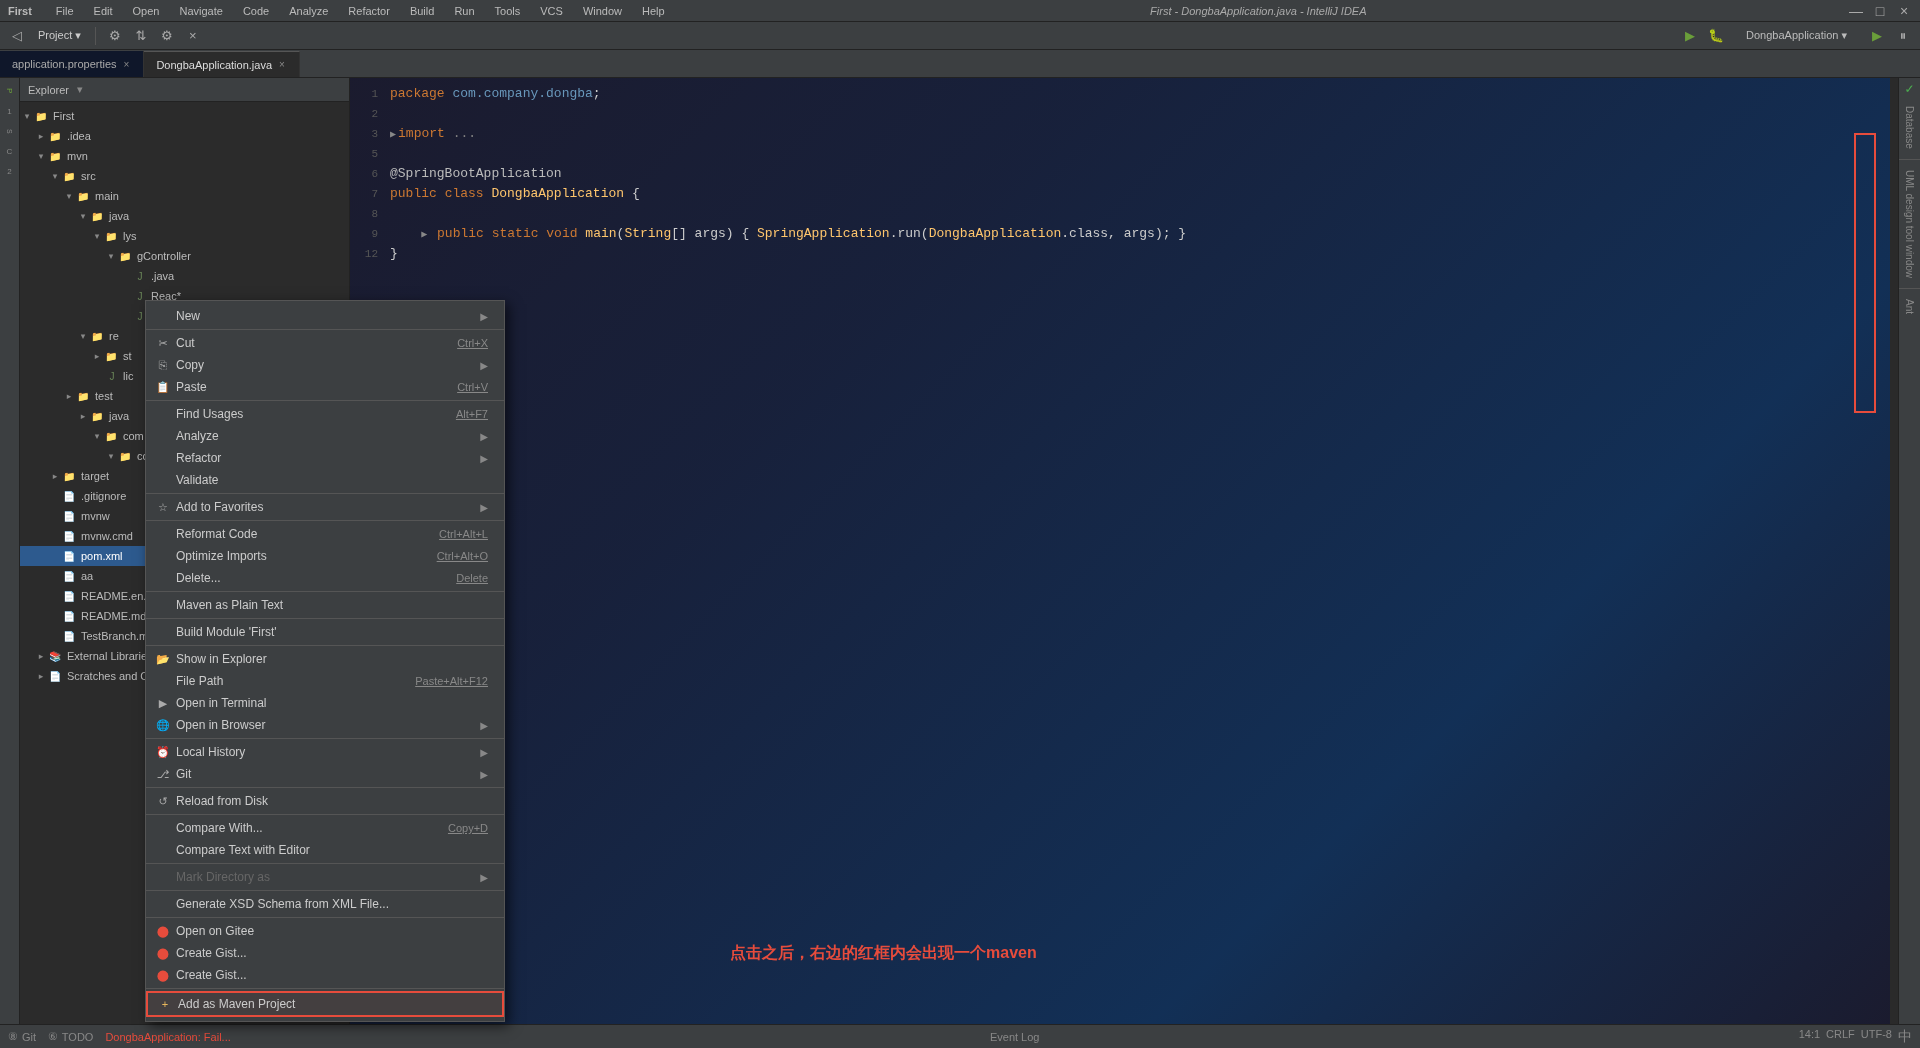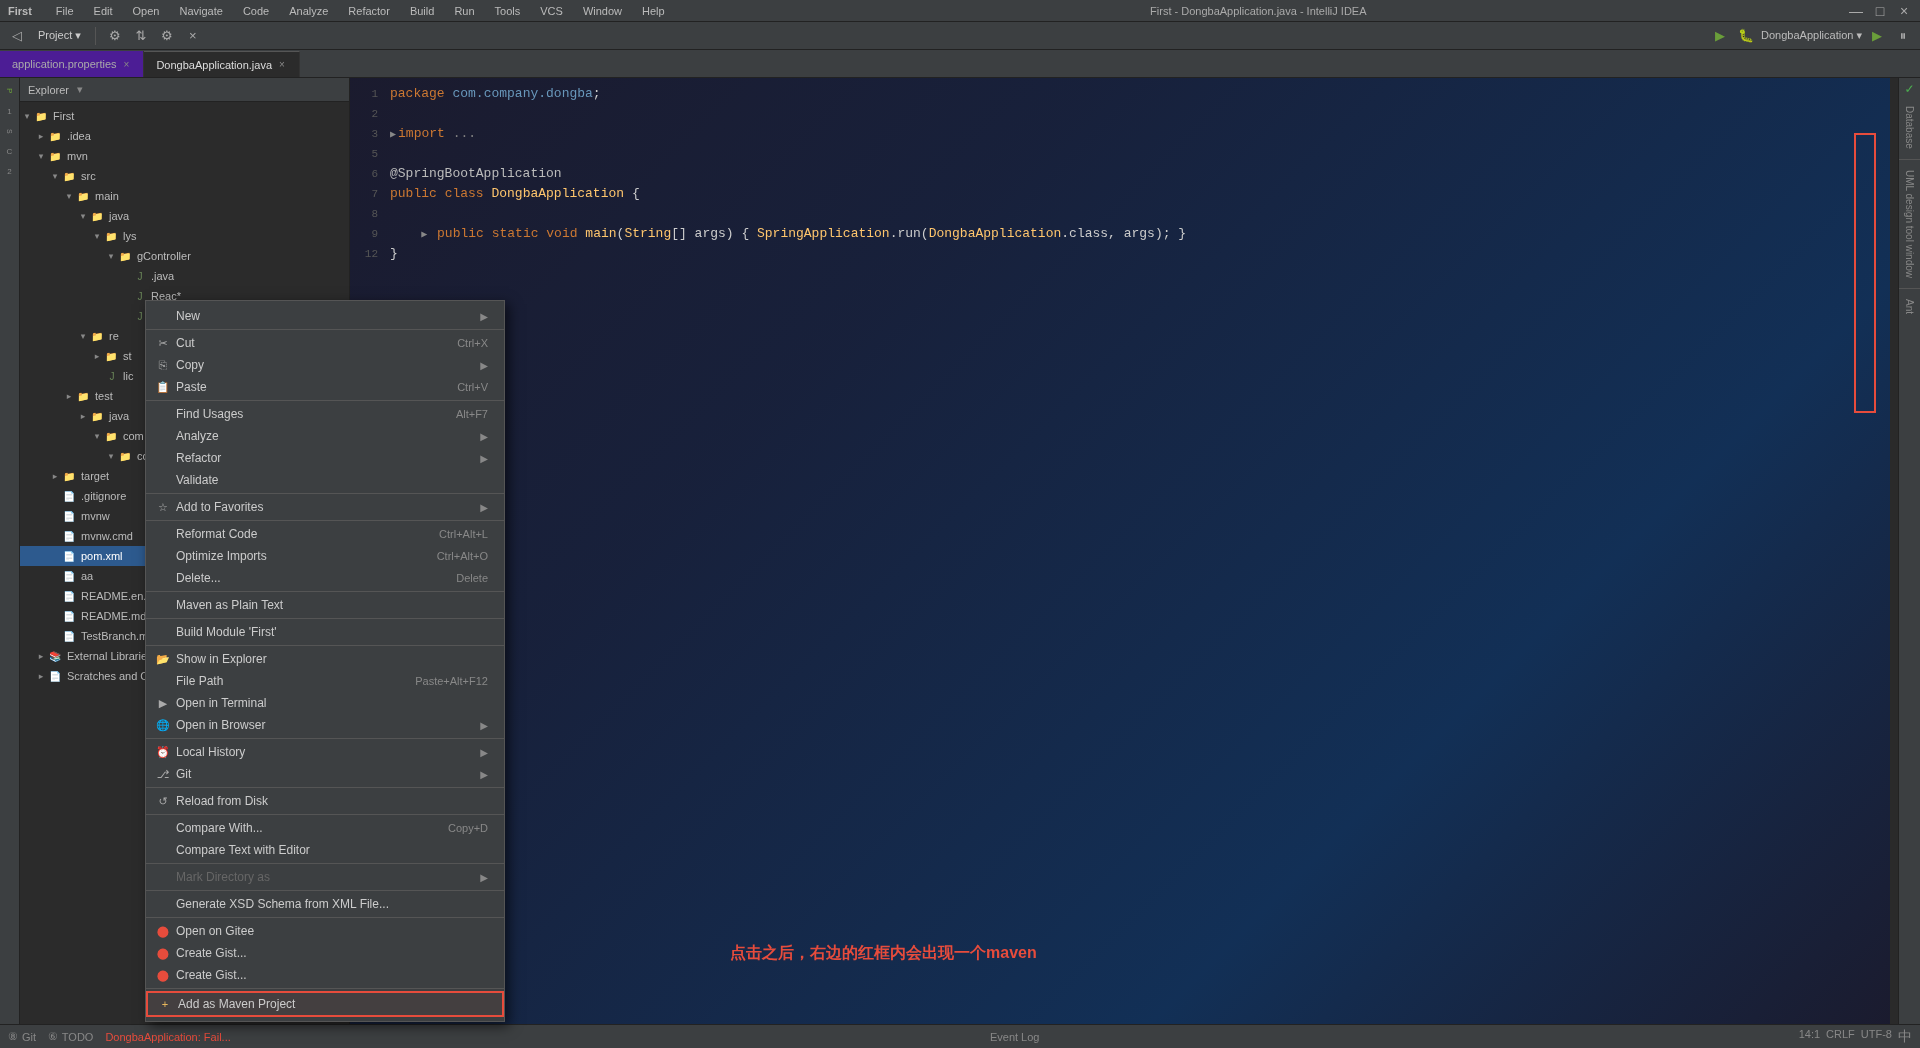--- a/index.html
+++ b/index.html
@@ -35,20 +35,21 @@
     }
     .title-bar .menus span {
       cursor: pointer;
       padding: 2px 4px;
     }
     .title-bar .window-title {
       flex: 1;
       text-align: center;
       font-size: 11px;
       color: #aaa;
+      font-style: italic;
     }
     .title-bar .window-controls {
       display: flex;
       gap: 8px;
     }
     .window-controls span {
       width: 16px;
       height: 16px;
       display: inline-flex;
       align-items: center;
@@ -102,21 +103,21 @@
     .tab {
       height: 26px;
       padding: 0 12px;
       display: flex;
       align-items: center;
       gap: 5px;
       font-size: 11px;
       color: #aaa;
       cursor: pointer;
       border-right: 1px solid #333;
-      background: #4c1d95;
+      background: #0f172a;
     }
     .tab.active {
       background: #2b2b2b;
       color: #ddd;
       border-top: 1px solid #555;
     }
     .tab .close-btn {
       font-size: 10px;
       color: #888;
       cursor: pointer;
@@ -315,20 +316,21 @@
       color: #ccc;
       cursor: pointer;
       position: relative;
       min-height: 22px;
     }
     .menu-item.disabled { color: #666; cursor: default; }
     .menu-item .shortcut {
       margin-left: auto;
       color: #888;
       font-size: 11px;
+      text-decoration: underline;
     }
     .menu-item .arrow {
       margin-left: auto;
       color: #888;
       font-size: 10px;
     }
     .menu-item .icon-left {
       position: absolute;
       left: 8px;
       width: 18px;
@@ -415,21 +417,21 @@
   <span class="toolbar-btn">◁</span>
   <span class="project-label">Project ▾</span>
   <div class="toolbar-sep"></div>
   <span class="toolbar-btn">⚙</span>
   <span class="toolbar-btn">⇅</span>
   <span class="toolbar-btn">⚙</span>
   <span class="toolbar-btn">×</span>
   <div style="flex:1"></div>
   <span class="toolbar-btn" style="color:#6a9e3a">▶</span>
   <span class="toolbar-btn" style="color:#6a8759">🐛</span>
-  <span style="font-size:11px;color:#bbb;margin:0 0;">DongbaApplication ▾</span>
+  <span style="font-size:11px;color:#bbb;margin:0 15px;">DongbaApplication ▾</span>
   <span class="toolbar-btn" style="color:#6a9e3a">▶</span>
   <span class="toolbar-btn" style="color:#aaa">⏸</span>
 </div>
 
 <div class="tab-bar">
   <div class="tab">
     <span>application.properties</span>
     <span class="close-btn">×</span>
   </div>
   <div class="tab active">

